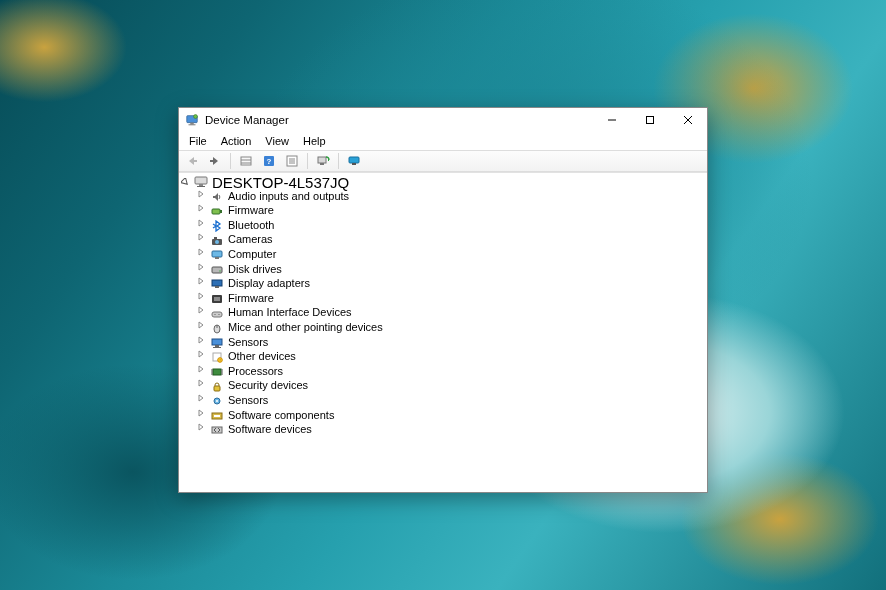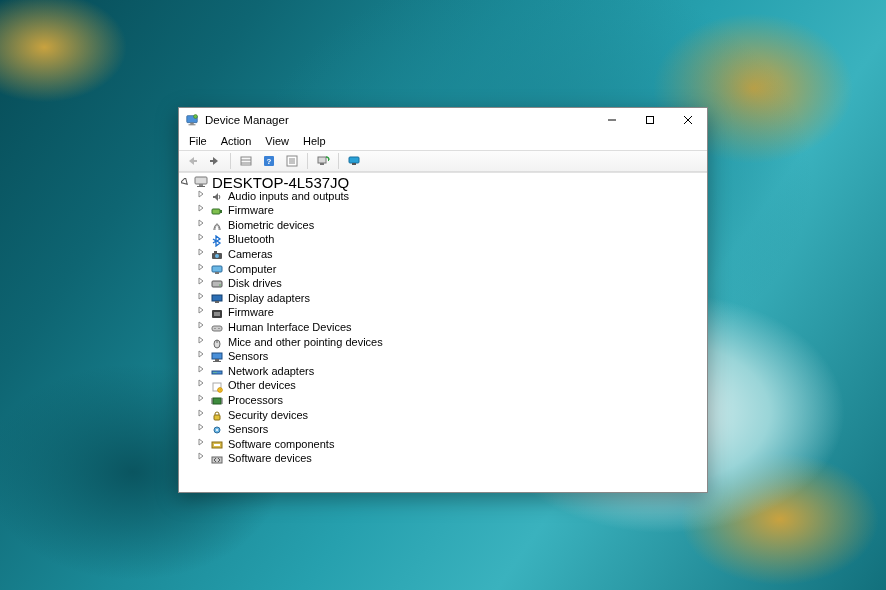--- a/index.html
+++ b/index.html
@@ -233,34 +233,20 @@
             <span class="node-label">Firmware</span>
           </div>
           <div class="child-row">
             <span class="expander">
               <svg width="8" height="8" viewBox="0 0 8 8">
                 <path d="M2 1 L6 4 L2 7 Z" fill="none" stroke="#8a8a8a" stroke-width="1"></path>
               </svg>
             </span>
             <span class="node-icon">
               <svg width="14" height="12" viewBox="0 0 14 12">
-                <path d="M4 10c0-3 2-6 3-6s3 3 3 6" fill="none" stroke="#555" stroke-width="1"></path>
-                <path d="M5 10c0-2 1-5 2-5s2 3 2 5" fill="none" stroke="#999" stroke-width="1"></path>
-              </svg>
-            </span>
-            <span class="node-label">Biometric devices</span>
-          </div>
-          <div class="child-row">
-            <span class="expander">
-              <svg width="8" height="8" viewBox="0 0 8 8">
-                <path d="M2 1 L6 4 L2 7 Z" fill="none" stroke="#8a8a8a" stroke-width="1"></path>
-              </svg>
-            </span>
-            <span class="node-icon">
-              <svg width="14" height="12" viewBox="0 0 14 12">
                 <path d="M6 1l4 3-3 2 3 2-4 3V1z M6 6l-3 2 M6 6l-3-2" fill="none" stroke="#1b6fd0" stroke-width="1.3"></path>
               </svg>
             </span>
             <span class="node-label">Bluetooth</span>
           </div>
           <div class="child-row">
             <span class="expander">
               <svg width="8" height="8" viewBox="0 0 8 8">
                 <path d="M2 1 L6 4 L2 7 Z" fill="none" stroke="#8a8a8a" stroke-width="1"></path>
               </svg>
@@ -366,35 +352,20 @@
               </svg>
             </span>
             <span class="node-icon">
               <svg width="14" height="12" viewBox="0 0 14 12">
                 <rect x="2" y="2" width="10" height="6" fill="#4a90d9" stroke="#1e4f86"></rect>
                 <rect x="5" y="8" width="4" height="2" fill="#666"></rect>
                 <rect x="3" y="10" width="8" height="1" fill="#666"></rect>
               </svg>
             </span>
             <span class="node-label">Sensors</span>
-          </div>
-          <div class="child-row">
-            <span class="expander">
-              <svg width="8" height="8" viewBox="0 0 8 8">
-                <path d="M2 1 L6 4 L2 7 Z" fill="none" stroke="#8a8a8a" stroke-width="1"></path>
-              </svg>
-            </span>
-            <span class="node-icon">
-              <svg width="14" height="12" viewBox="0 0 14 12">
-                <rect x="2" y="5" width="10" height="3" fill="#4a90d9" stroke="#1e4f86"></rect>
-                <circle cx="4" cy="6.5" r="0.6" fill="#7fdc5c"></circle>
-                <circle cx="6" cy="6.5" r="0.6" fill="#7fdc5c"></circle>
-              </svg>
-            </span>
-            <span class="node-label">Network adapters</span>
           </div>
           <div class="child-row">
             <span class="expander">
               <svg width="8" height="8" viewBox="0 0 8 8">
                 <path d="M2 1 L6 4 L2 7 Z" fill="none" stroke="#8a8a8a" stroke-width="1"></path>
               </svg>
             </span>
             <span class="node-icon">
               <svg width="14" height="12" viewBox="0 0 14 12">
                 <rect x="3" y="2" width="8" height="8" fill="#fff" stroke="#aaa"></rect>

